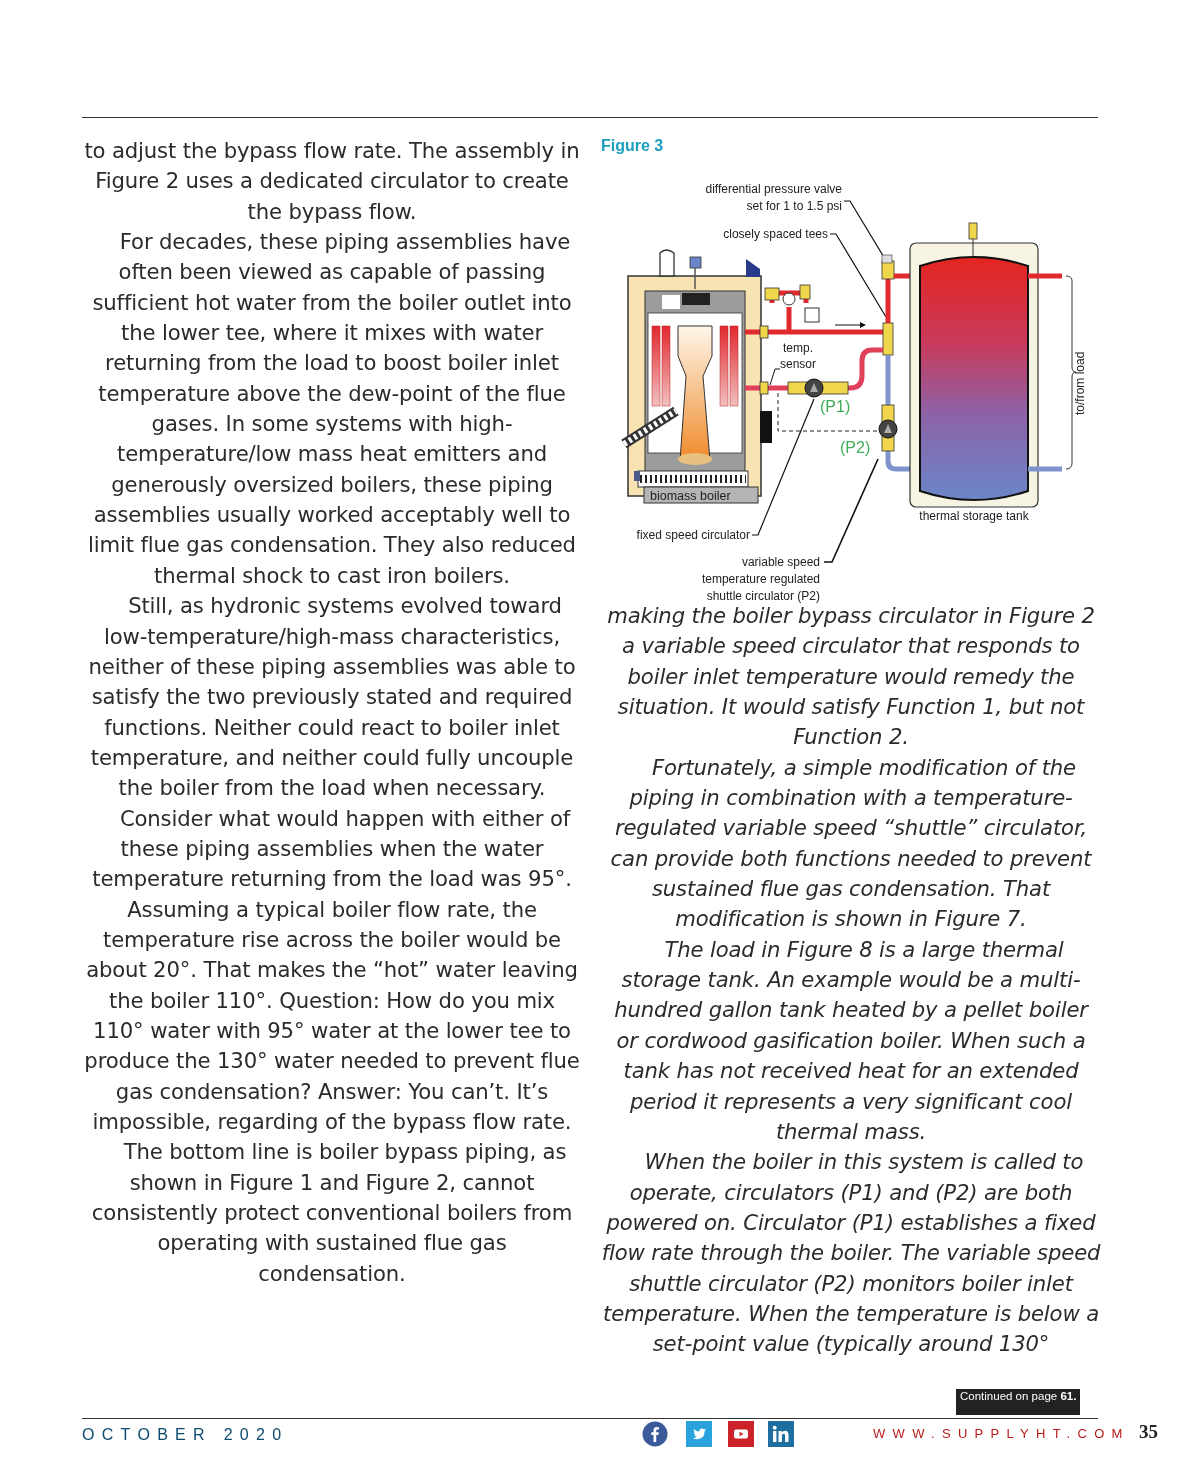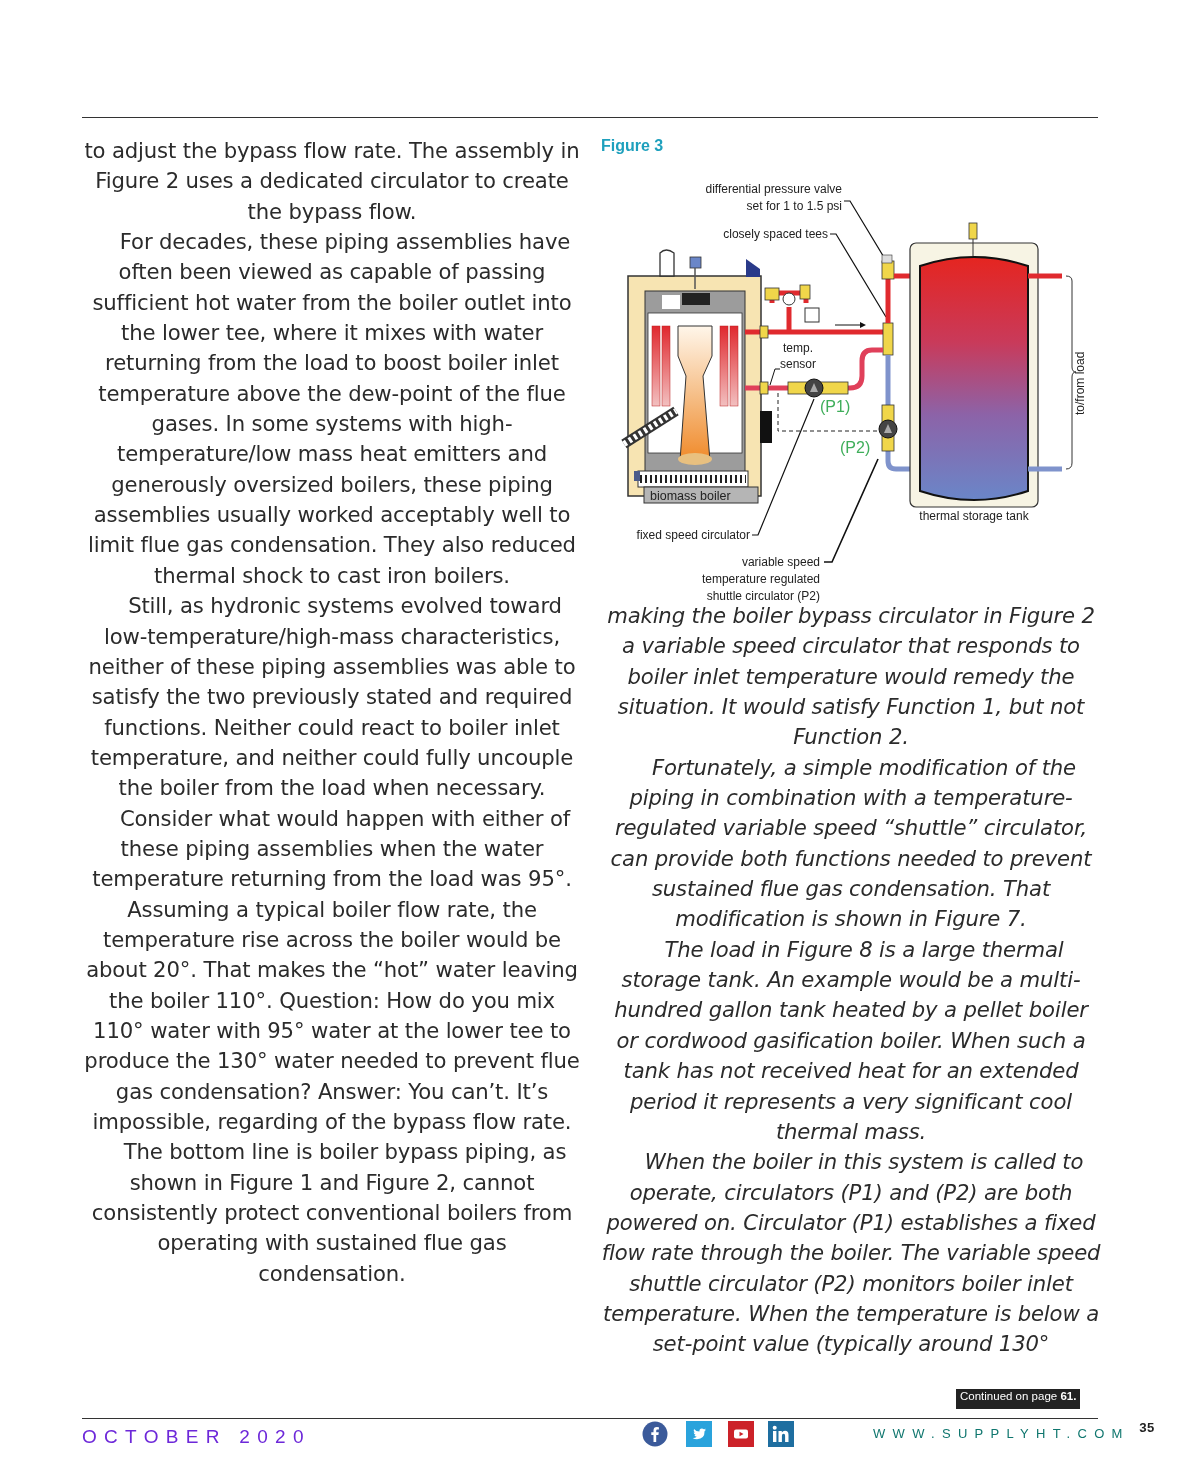--- a/index.html
+++ b/index.html
@@ -11,29 +11,29 @@
   .col-right { left:601px; top:601px; width:500px;font-style:italic; }
   .col p { margin:0;text-align:center; }
   .col p.indent { text-indent:26px; }
   .section-heading { font-family:"Liberation Sans", sans-serif; color:#1ea0bd; font-size:24px;
                      line-height:30px; margin-top:31px !important; letter-spacing:0.2px; }
   .fig-label { position:absolute; left:601px; top:137px; font-family:"Liberation Sans", sans-serif;
                font-weight:bold; color:#1ea0bd; font-size:16px;text-align:center; }
   .figure { position:absolute; left:600px; top:171px; width:500px; height:440px; }
   .figure svg text { font-family:"Liberation Sans", sans-serif; }
   .continued { position:absolute; left:956px; top:1389px; background:#222; color:#fff;
-               font-family:"Liberation Sans", sans-serif; font-size:11.5px; padding:1px 4px 6px 4px; line-height:13px; }
+               font-family:"Liberation Sans", sans-serif; font-size:11.5px; padding:1px 4px 12px 4px; line-height:13px; }
   .continued b { font-weight:bold; }
   .bottom-rule { position:absolute; left:82px; top:1418px; width:1016px; height:1px; background:#333; }
   .footer-left { position:absolute; left:82px; top:1426px; font-family:"Liberation Sans", sans-serif;
-                 font-size:19px; letter-spacing:7.3px; color:#6d28d9; }
+                 font-size:16px; letter-spacing:7.3px; color:#0c4a6e; }
   .footer-right { position:absolute; left:873px; top:1426px; font-family:"Liberation Sans", sans-serif;
-                  font-size:13px; letter-spacing:7.3px; color:#0f766e; }
-  .page-num { position:absolute; left:1139px; top:1421px; font-family:Liberation Mono, monospace;
-              font-weight:bold; font-size:13px; color:#222; }
+                  font-size:13px; letter-spacing:7.3px; color:#b91c1c; }
+  .page-num { position:absolute; left:1139px; top:1421px; font-family:Liberation Serif, serif;
+              font-weight:bold; font-size:19px; color:#222; }
   .social { position:absolute; top:1421px; width:26px; height:26px; display:flex; align-items:center; justify-content:center; }
 </style>
 </head>
 <body>
 
 <div class="top-rule"></div>
 
 <div class="col col-left">
   <p>to adjust the bypass flow rate. The assembly in Figure 2 uses a dedicated circulator to create the bypass flow.</p>
   <p class="indent">For decades, these piping assemblies have often been viewed as capable of passing sufficient hot water from the boiler outlet into the lower tee, where it mixes with water returning from the load to boost boiler inlet temperature above the dew-point of the flue gases. In some systems with high-temperature/low mass heat emitters and generously oversized boilers, these piping assemblies usually worked acceptably well to limit flue gas condensation. They also reduced thermal shock to cast iron boilers.</p>

